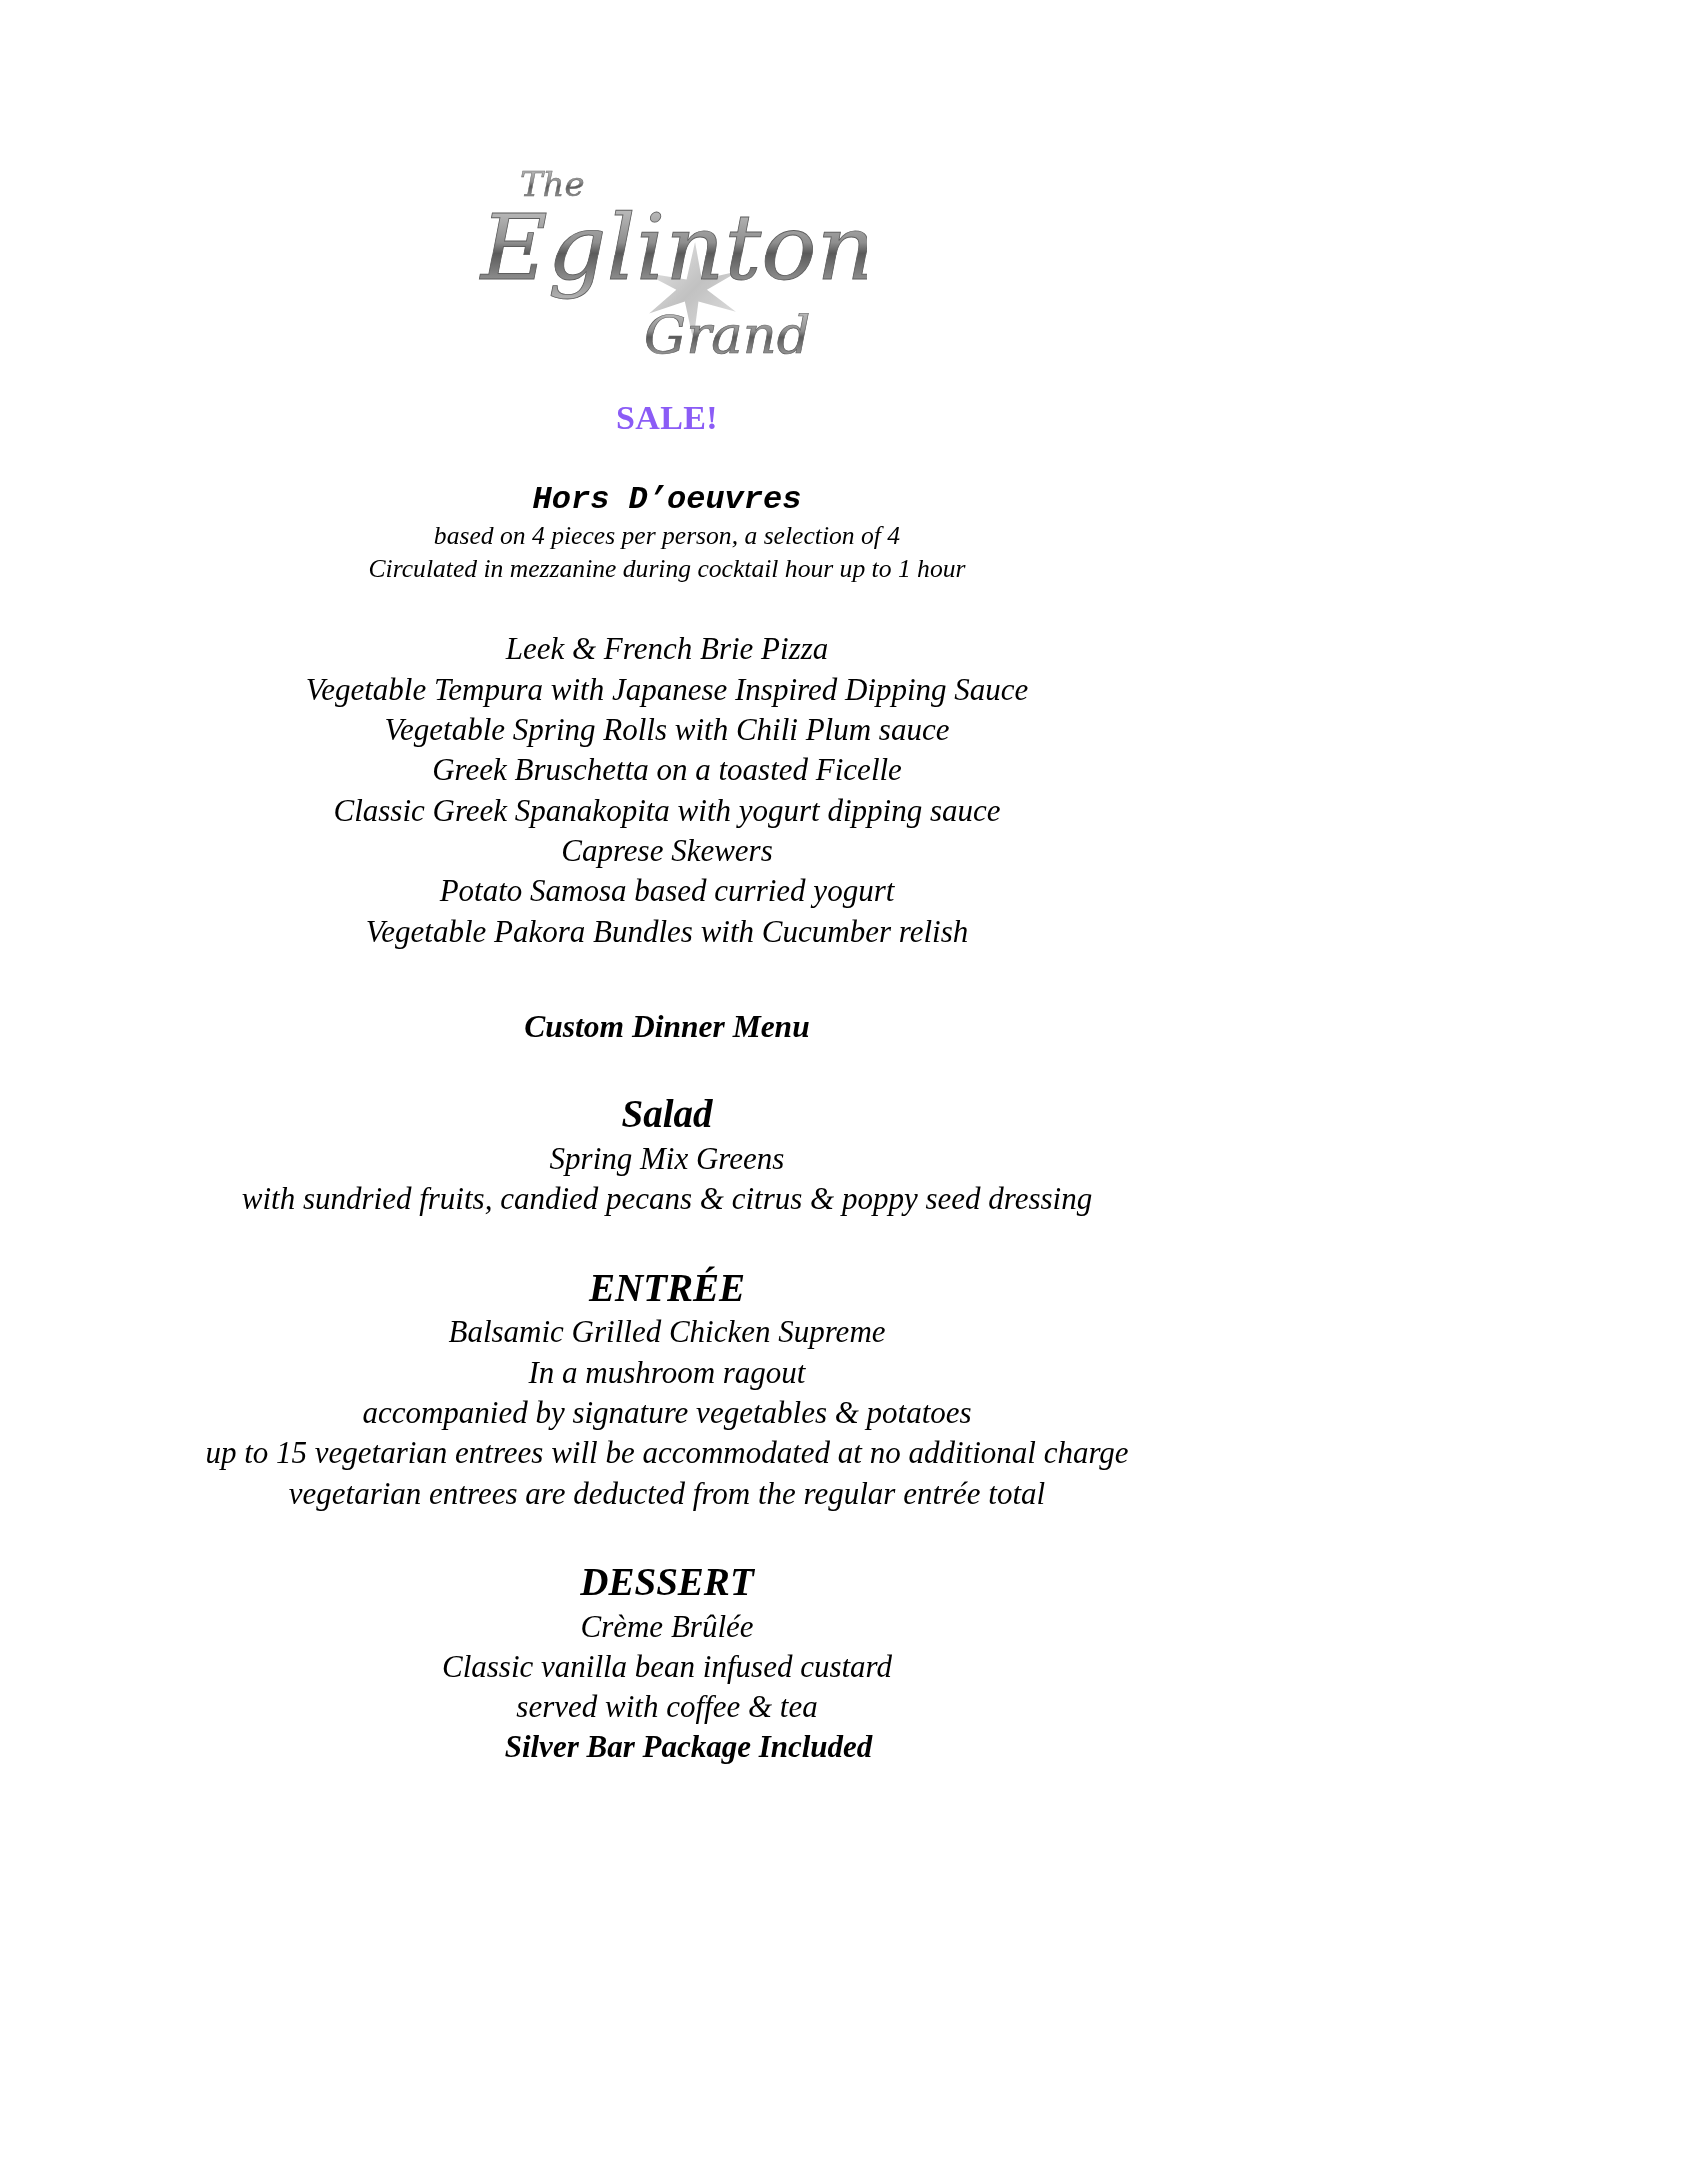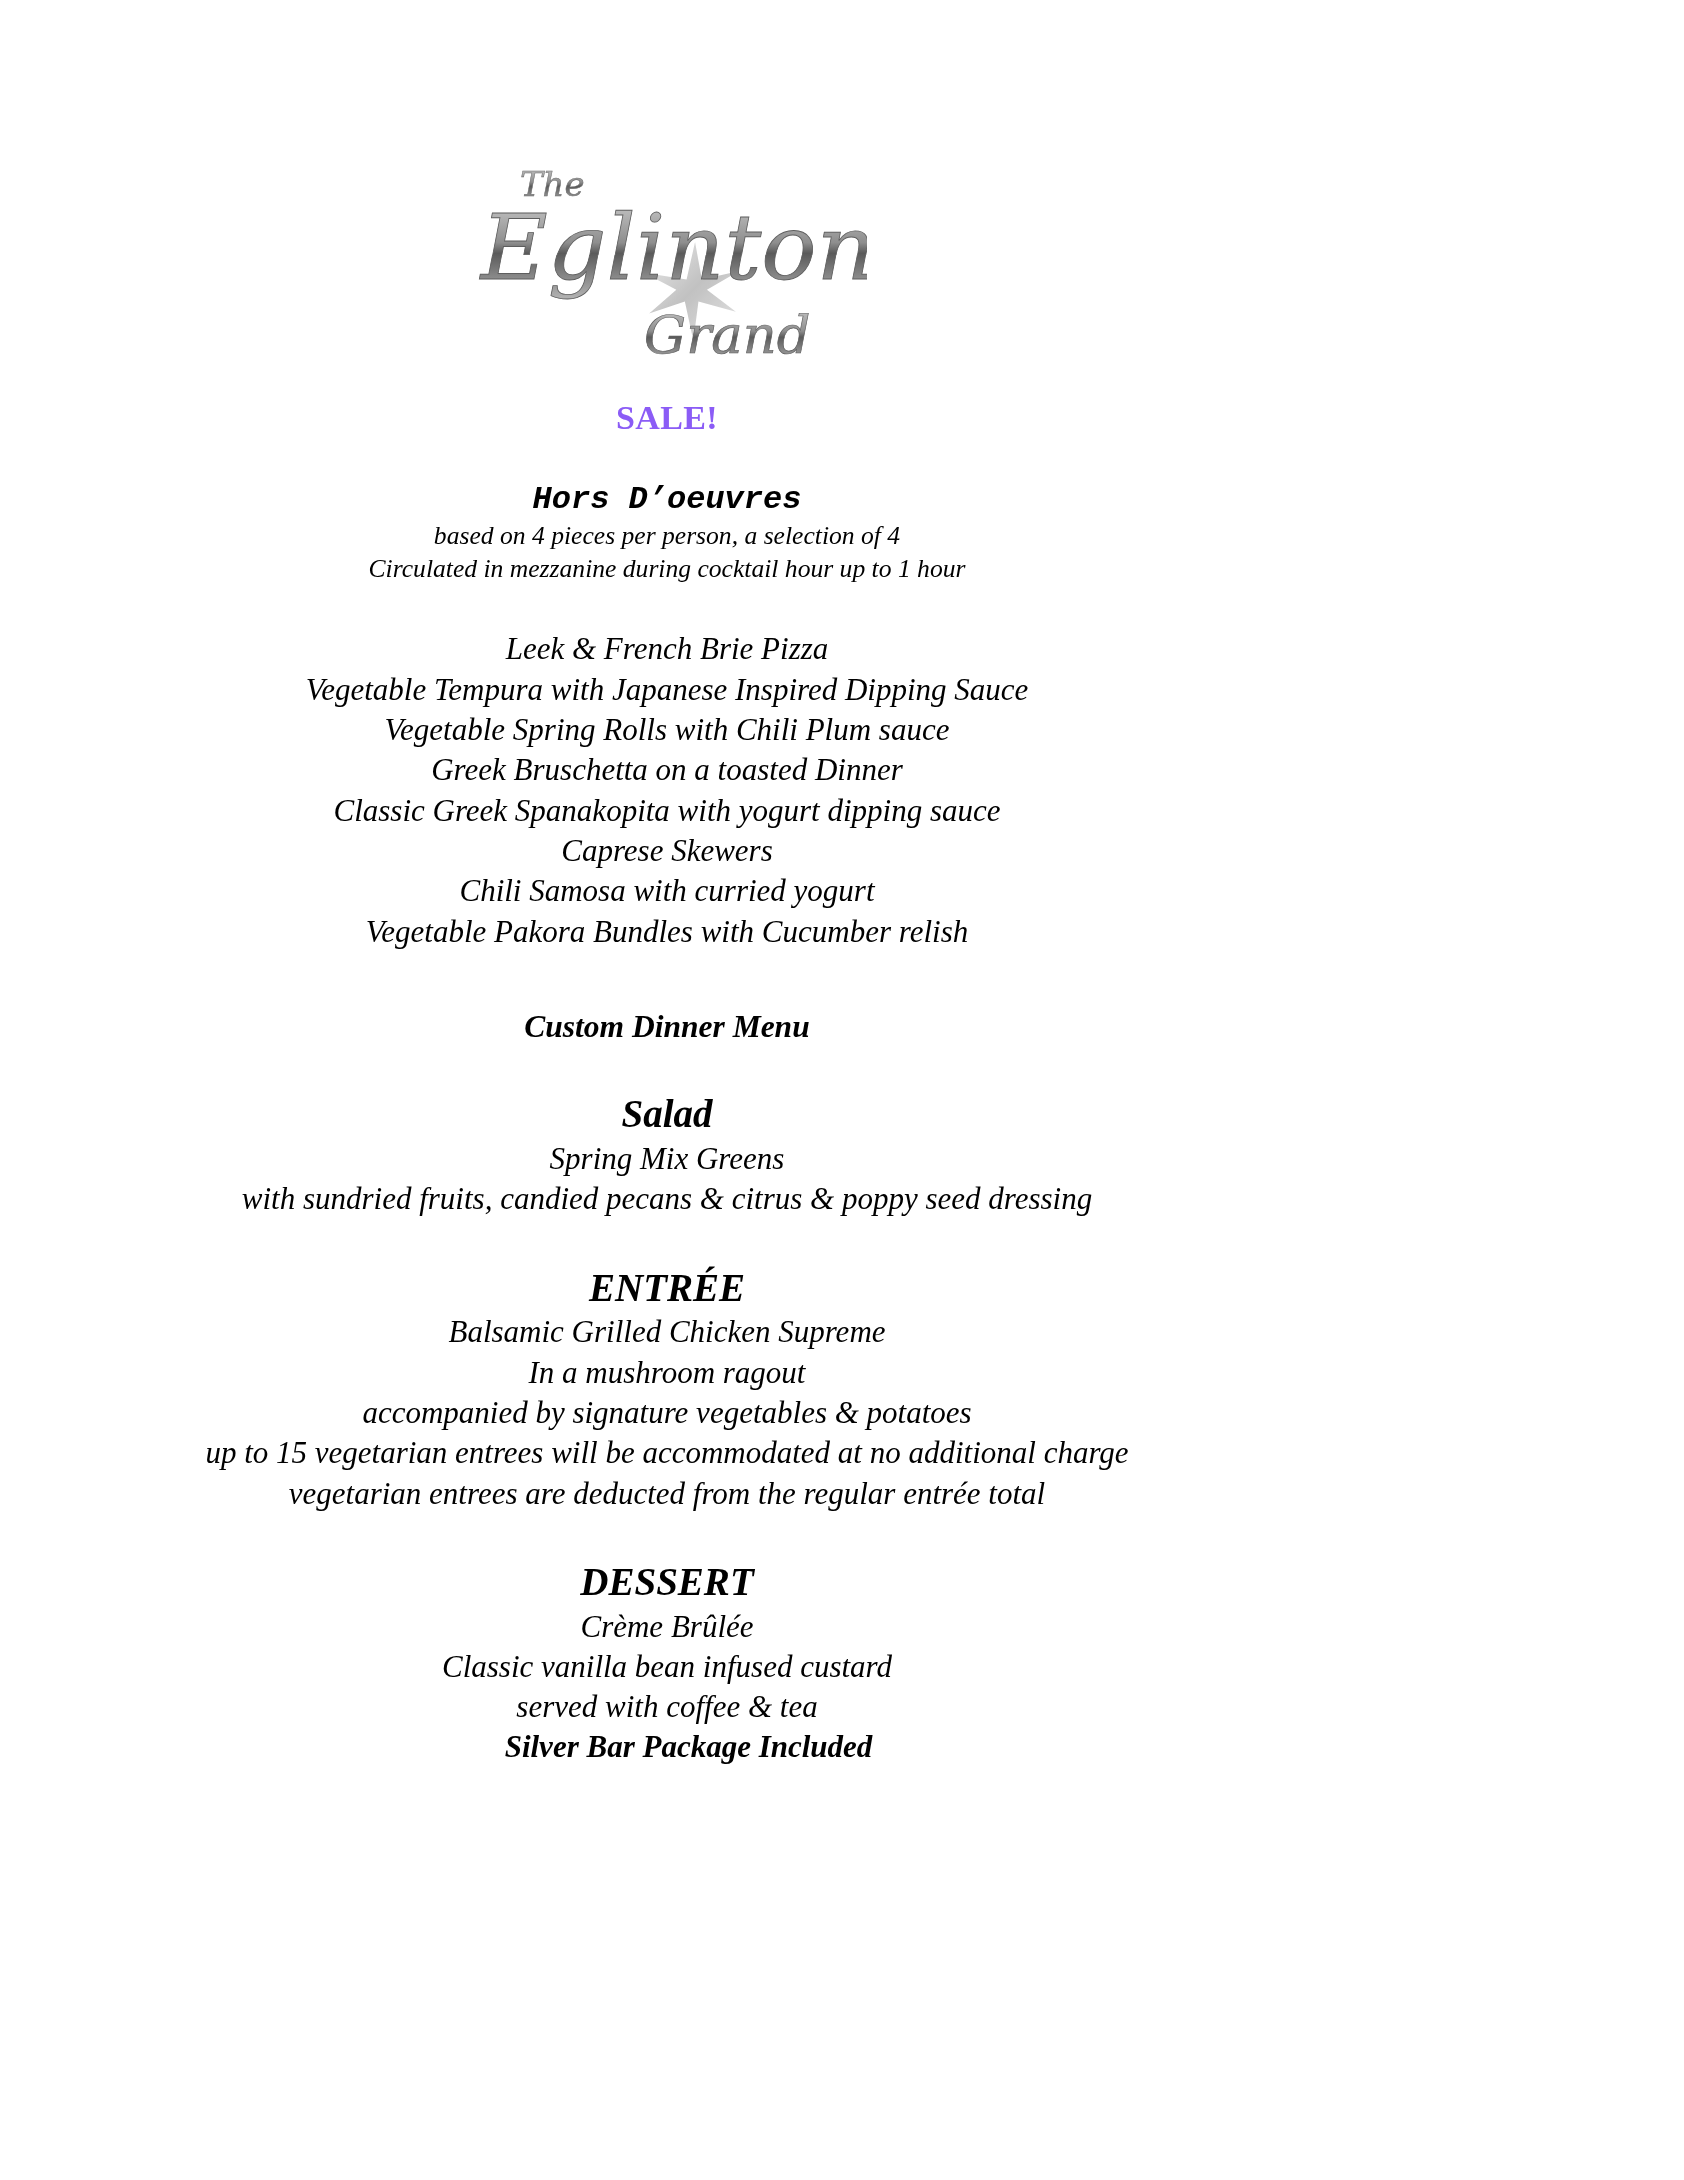--- a/index.html
+++ b/index.html
@@ -139,24 +139,24 @@
   <div class="block">
     <div class="hdr-italic-bold">Hors D’oeuvres</div>
     <div class="sub-italic-sm">based on 4 pieces per person, a selection of 4</div>
     <div class="sub-italic-sm">Circulated in mezzanine during cocktail hour up to 1 hour</div>
 
     <div class="gap-md"></div>
 
     <div class="body-italic tight">Leek &amp; French Brie Pizza</div>
     <div class="body-italic tight">Vegetable Tempura with Japanese Inspired Dipping Sauce</div>
     <div class="body-italic tight">Vegetable Spring Rolls with Chili Plum sauce</div>
-    <div class="body-italic tight">Greek Bruschetta on a toasted Dinner</div>
+    <div class="body-italic tight">Greek Bruschetta on a toasted Ficelle</div>
     <div class="body-italic tight">Classic Greek Spanakopita with yogurt dipping sauce</div>
     <div class="body-italic tight">Caprese Skewers</div>
-    <div class="body-italic tight">Chili Samosa with curried yogurt</div>
+    <div class="body-italic tight">Potato Samosa based curried yogurt</div>
     <div class="body-italic tight">Vegetable Pakora Bundles with Cucumber relish</div>
   </div>
 
   <div class="gap-lg"></div>
 
   <div class="block">
     <div class="hdr-bold-italic-lg">Custom Dinner Menu</div>
 
     <div class="gap-md"></div>
 

